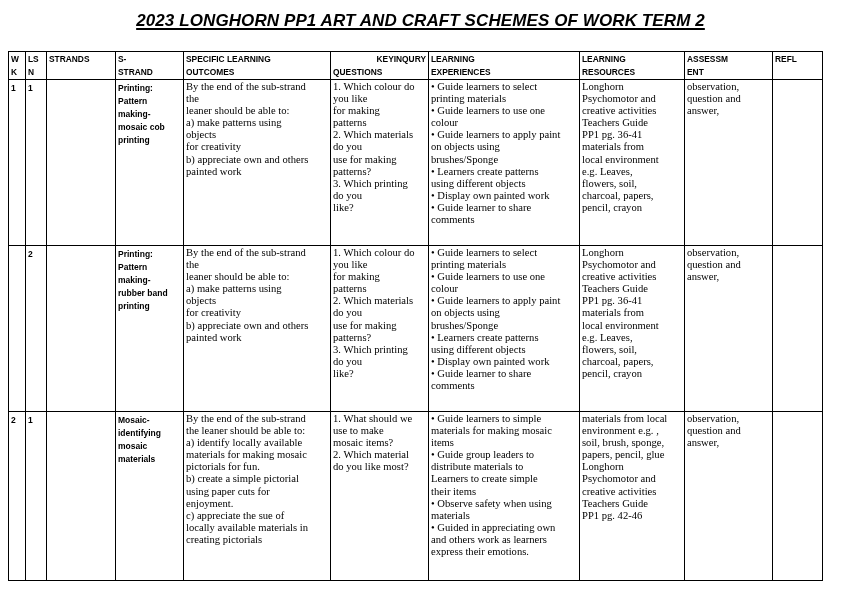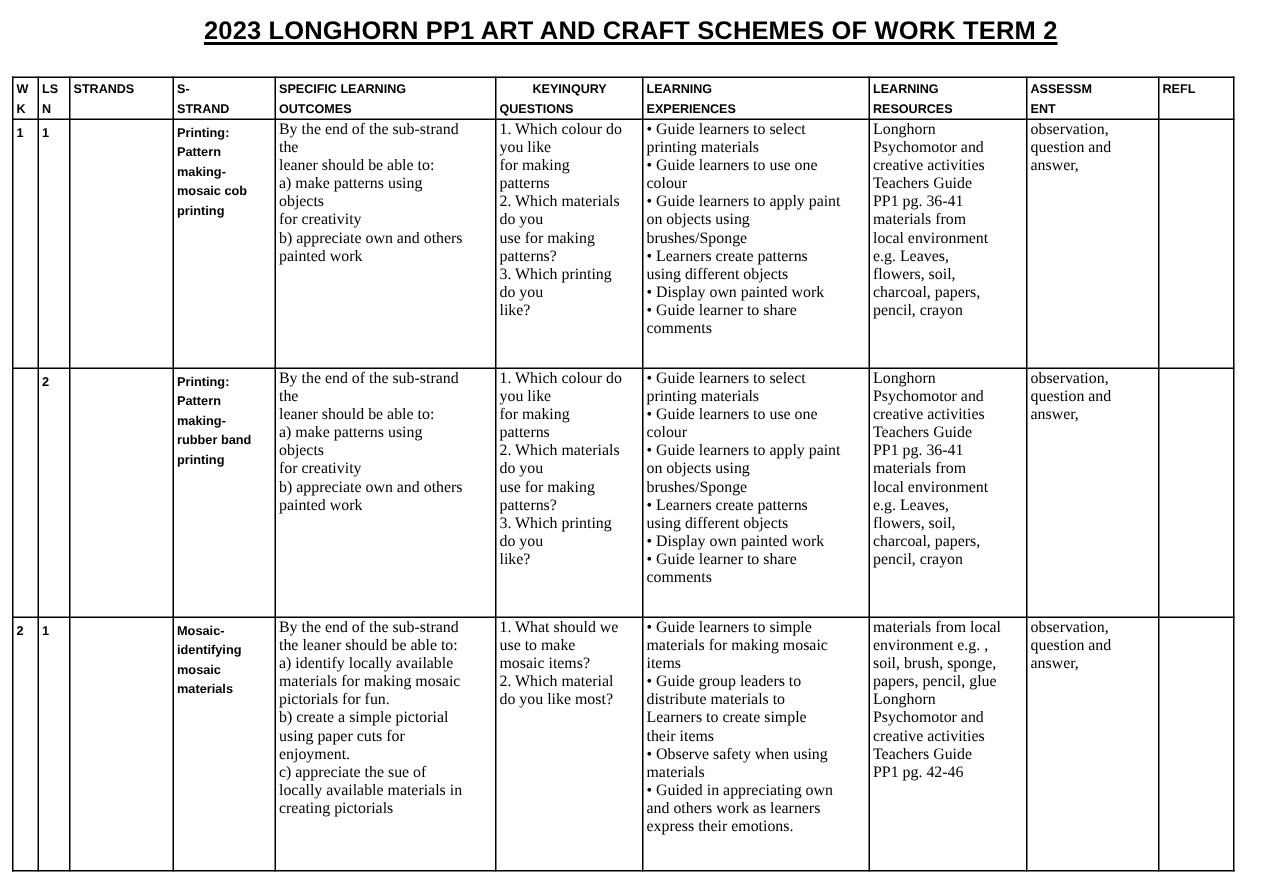--- a/index.html
+++ b/index.html
@@ -1,35 +1,35 @@
 <!DOCTYPE html>
 <html><head>
 <meta charset="utf-8">
 <style>
   html, body { margin:0; padding:0; background:#ffffff; }
   body { width:841px; height:595px; position:relative; overflow:hidden; }
   .title {
     position:absolute; left:0; top:11px; width:841px; text-align:center;
     font-family:"Liberation Sans", sans-serif; font-weight:bold; font-size:17px;
-    color:#000; letter-spacing:0.1px;
+    color:#000; letter-spacing:0.1px;font-style:italic;
   }
   .title span { text-decoration:underline; text-decoration-thickness:1.5px; text-underline-offset:2px; }
   table {
     position:absolute; left:8px; top:51px; border-collapse:collapse;
     table-layout:fixed; width:814px;
   }
   td, th {
     border:1px solid #000; vertical-align:top; padding:0 2px;
     color:#000; overflow:hidden;
   }
   th {
     font-family:"Liberation Sans", sans-serif; font-size:8.4px; font-weight:bold;
     text-align:left; line-height:12.5px; height:26px; padding-top:1px;
   }
-  th .sp { display:flex; justify-content:flex-start;margin-left:22px; }
+  th .sp { display:flex; justify-content:flex-end;margin-left:22px; }
   td.sans {
     font-family:"Liberation Sans", sans-serif; font-size:8.5px; font-weight:bold;
     line-height:13px; padding-top:2px;
   }
   td.serif {
     font-family:"Liberation Serif", serif; font-size:10.6px; line-height:12.1px;
     padding-top:1px;
     margin-left:36px;
   }
   .line { display:block; white-space:nowrap; }

